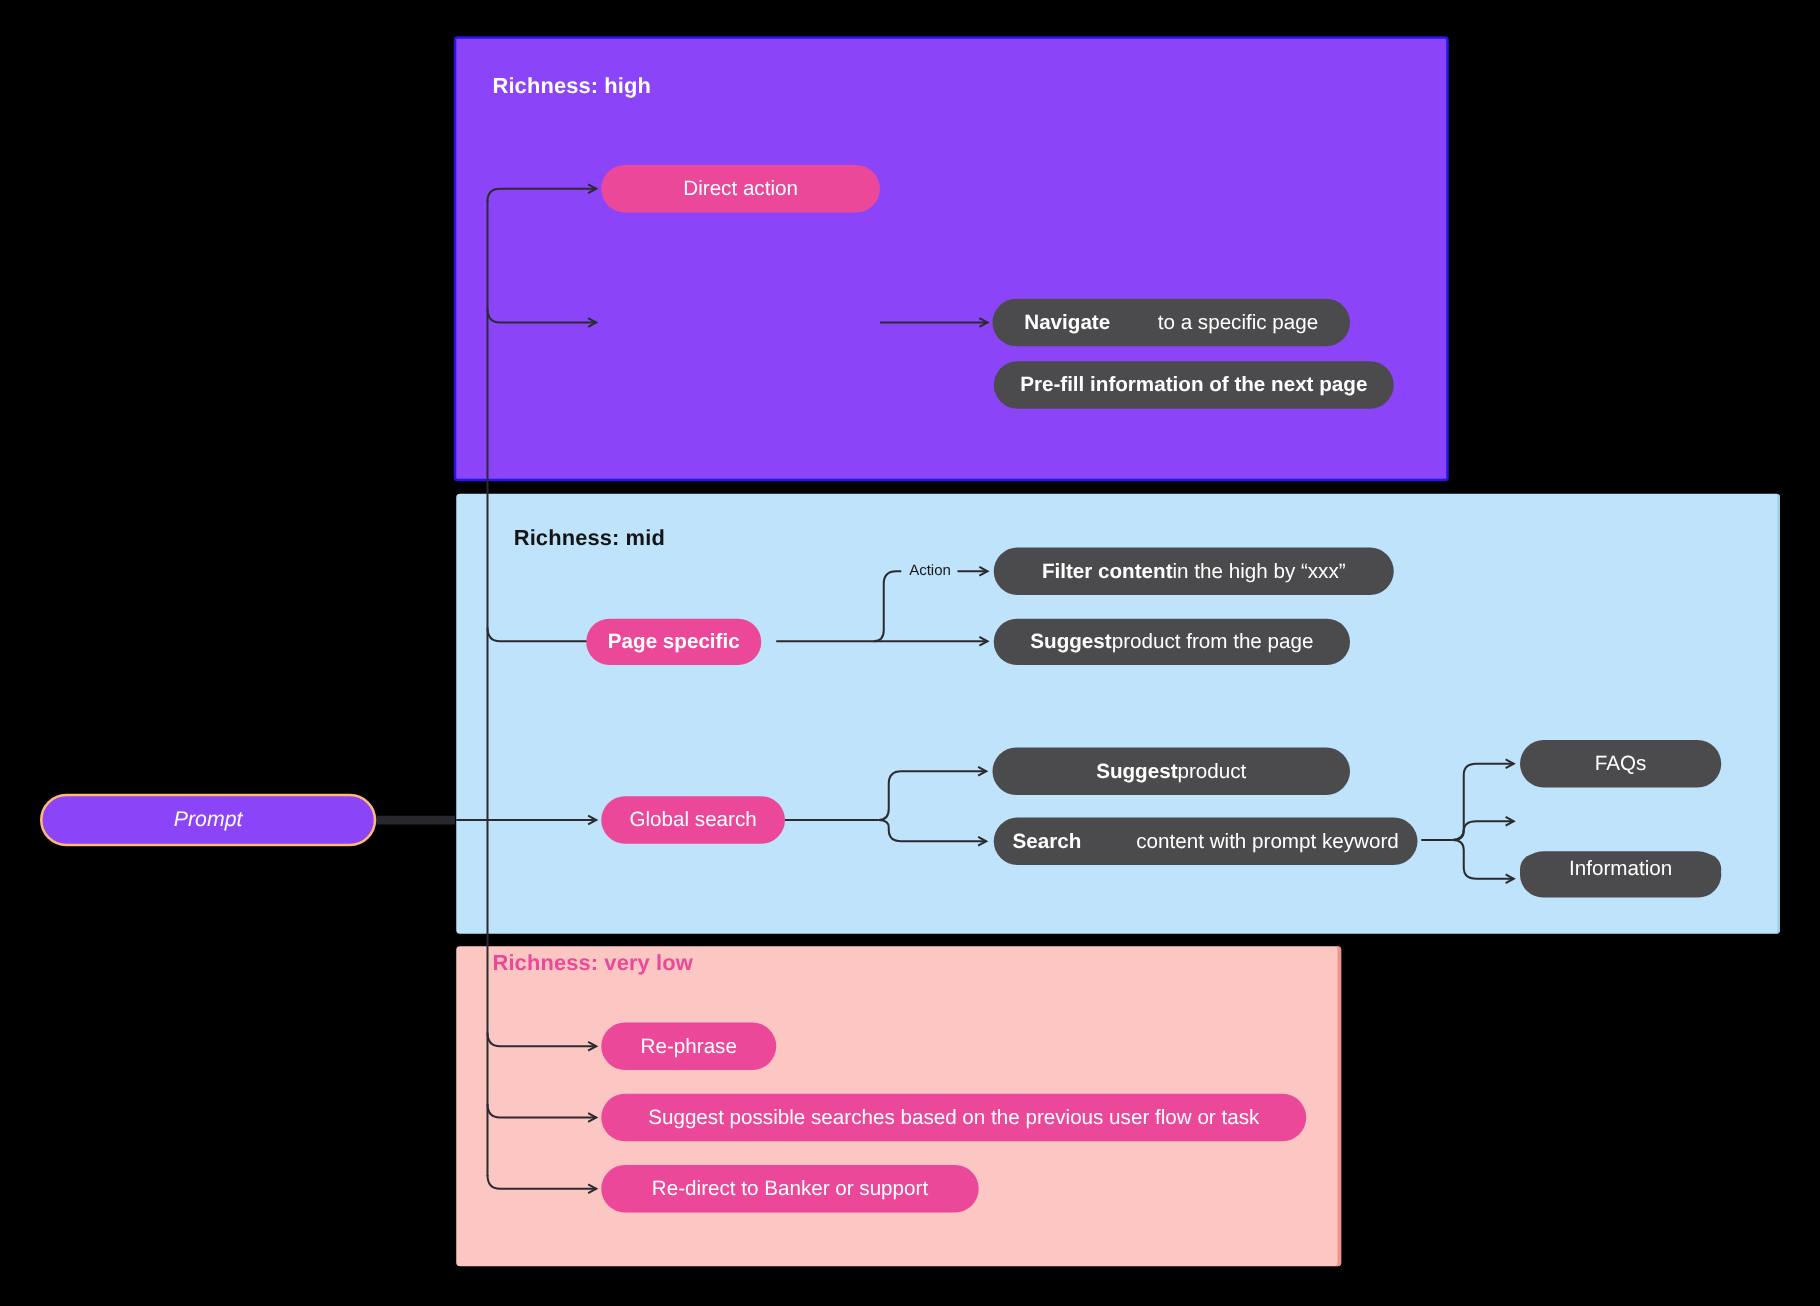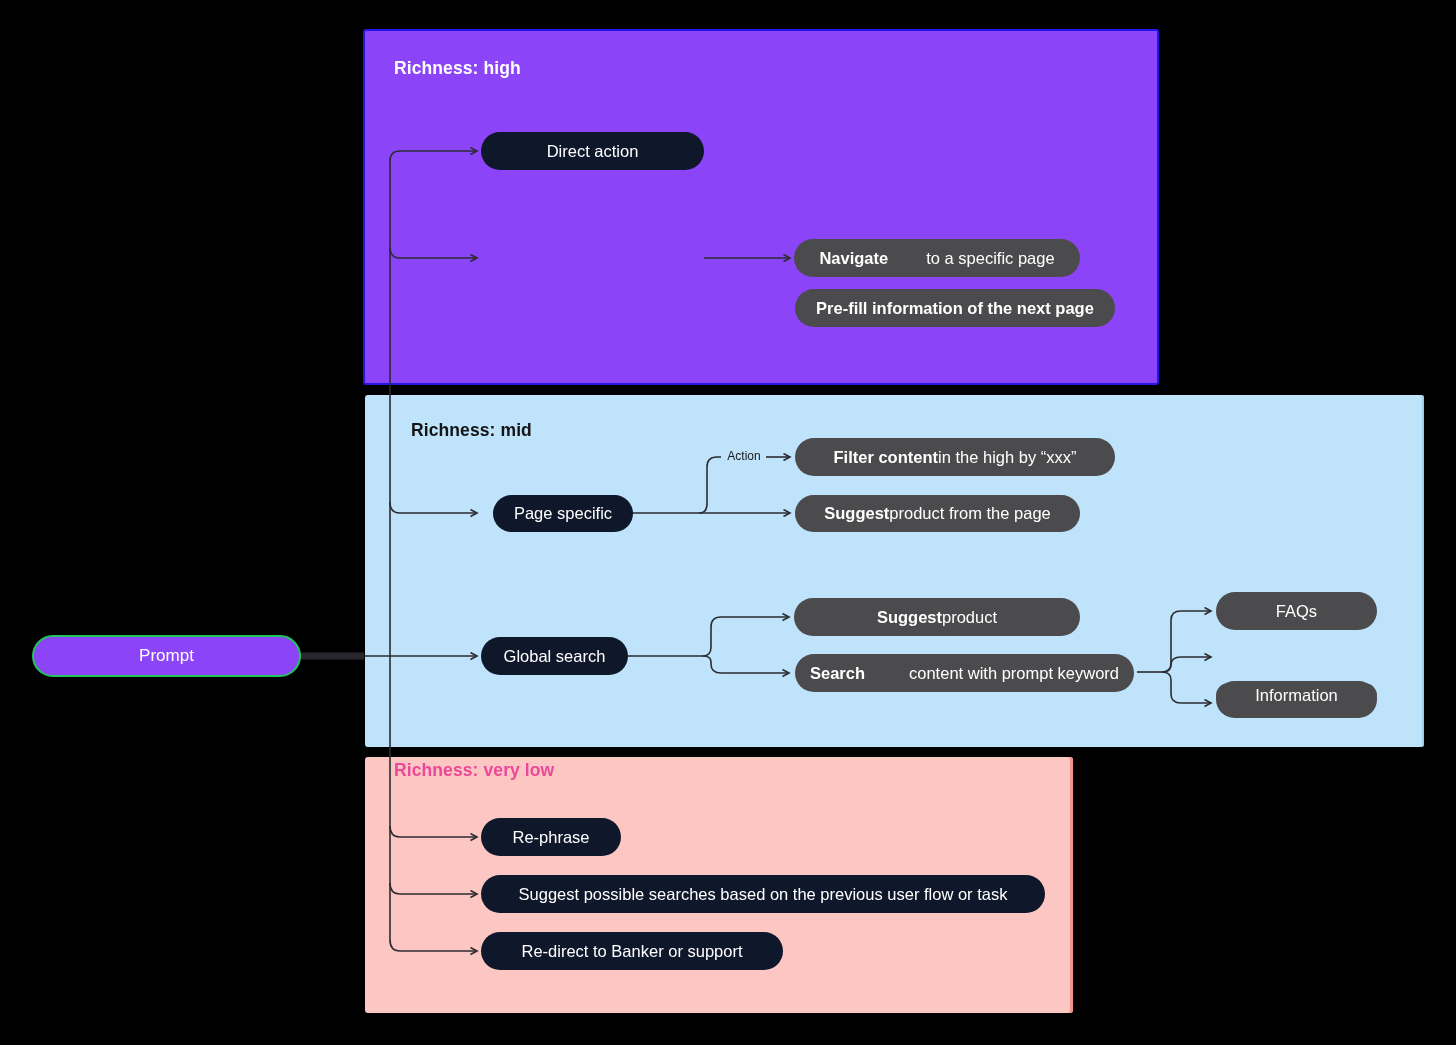--- a/index.html
+++ b/index.html
@@ -67,27 +67,28 @@
     display: flex;
     align-items: center;
     justify-content: center;
     border-radius: 19px;
     color: #FFFFFF;
     font-size: 16.5px;
     white-space: nowrap;
     box-sizing: border-box;
   }
   .pill .b { font-weight: 700; }
-  .pill-dark { background: #0f172a; }
+  .pill-dark { background: #ec4899; }
   .pill-gray { background: #4B4B4D; }
   .pill-prompt {
     background: #8B44F8;
-    border: 2px solid #22c55e;
+    border: 2px solid #fdba74;
     border-radius: 21px;
     font-size: 17px;
+    font-style: italic;
   }
   .edge-label {
     position: absolute;
     left: 722px; top: 449px;
     width: 44px;
     text-align: center;
     font-size: 12px;
     color: #19191C;
   }
 </style>
@@ -153,21 +154,21 @@
   </div>
   <div class="pill pill-gray" style="left:794px; top:239px; width:286px; height:38px;gap:38px;">
     <span class="b">Navigate</span>
       <span> to a specific page</span>
   </div>
   <div class="pill pill-gray" style="left:795px; top:289px; width:320px; height:38px;">
     <span class="b">Pre-fill information of the next page</span>
       <span></span>
   </div>
 
-  <div class="pill pill-dark" style="left:493px; top:495px; width:140px; height:37px;">
+  <div class="pill pill-dark" style="left:469px; top:495px; width:140px; height:37px;font-weight:bold;">
     <span class="b"></span>
       <span>Page specific</span>
   </div>
   <div class="pill pill-gray" style="left:795px; top:438px; width:320px; height:38px;">
     <span class="b">Filter content</span>
       <span> in the high by “xxx”</span>
   </div>
   <div class="pill pill-gray" style="left:795px; top:495px; width:285px; height:37px;">
     <span class="b">Suggest</span>
       <span> product from the page</span>

